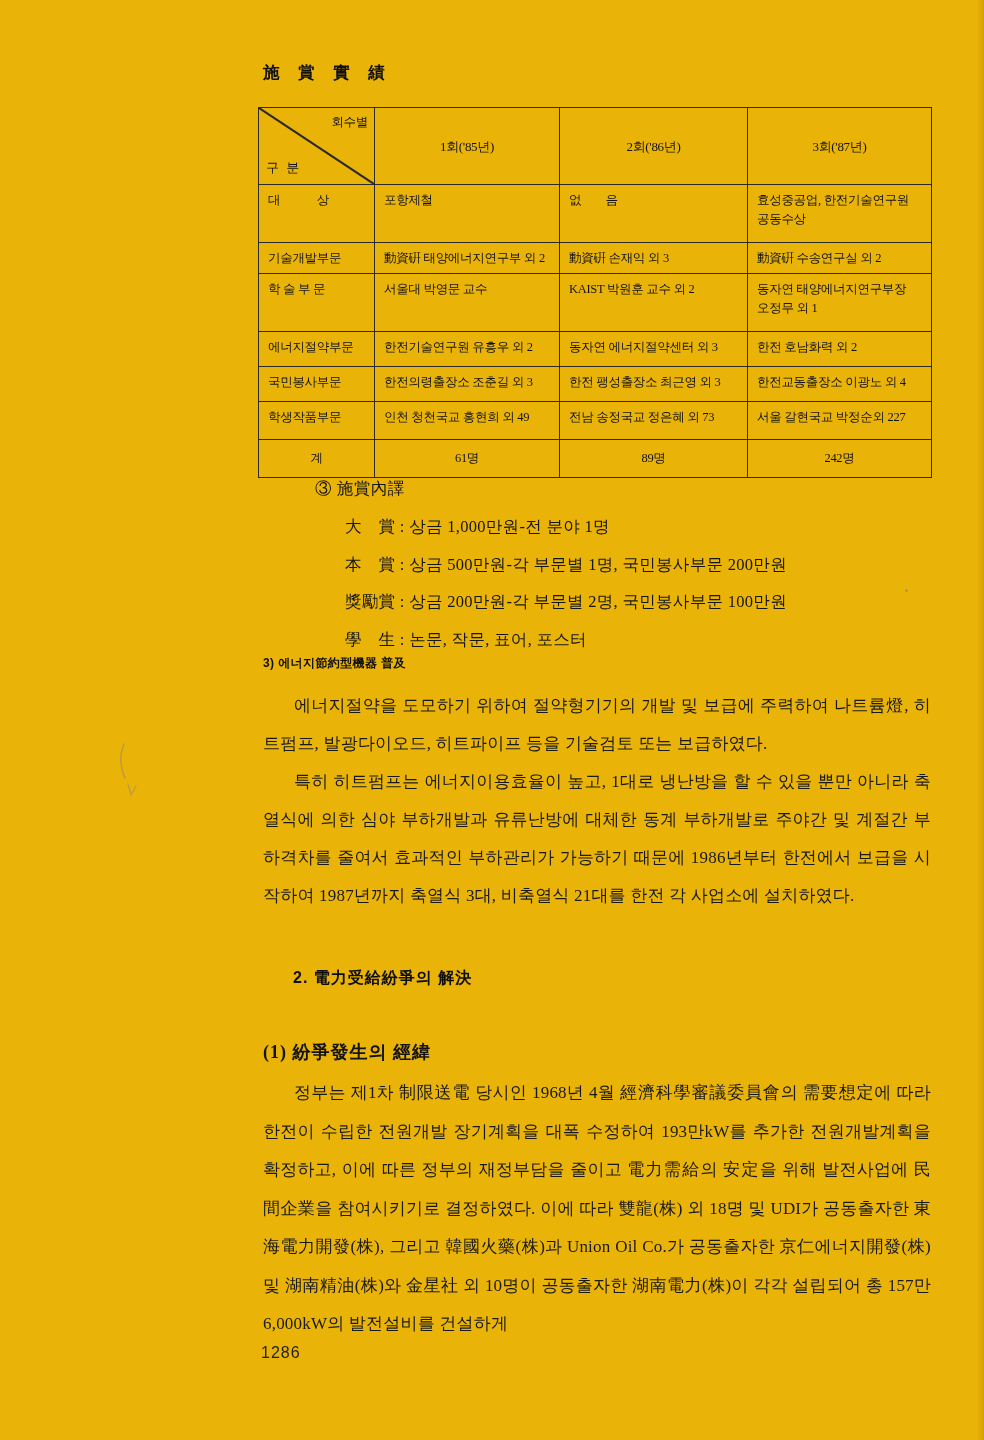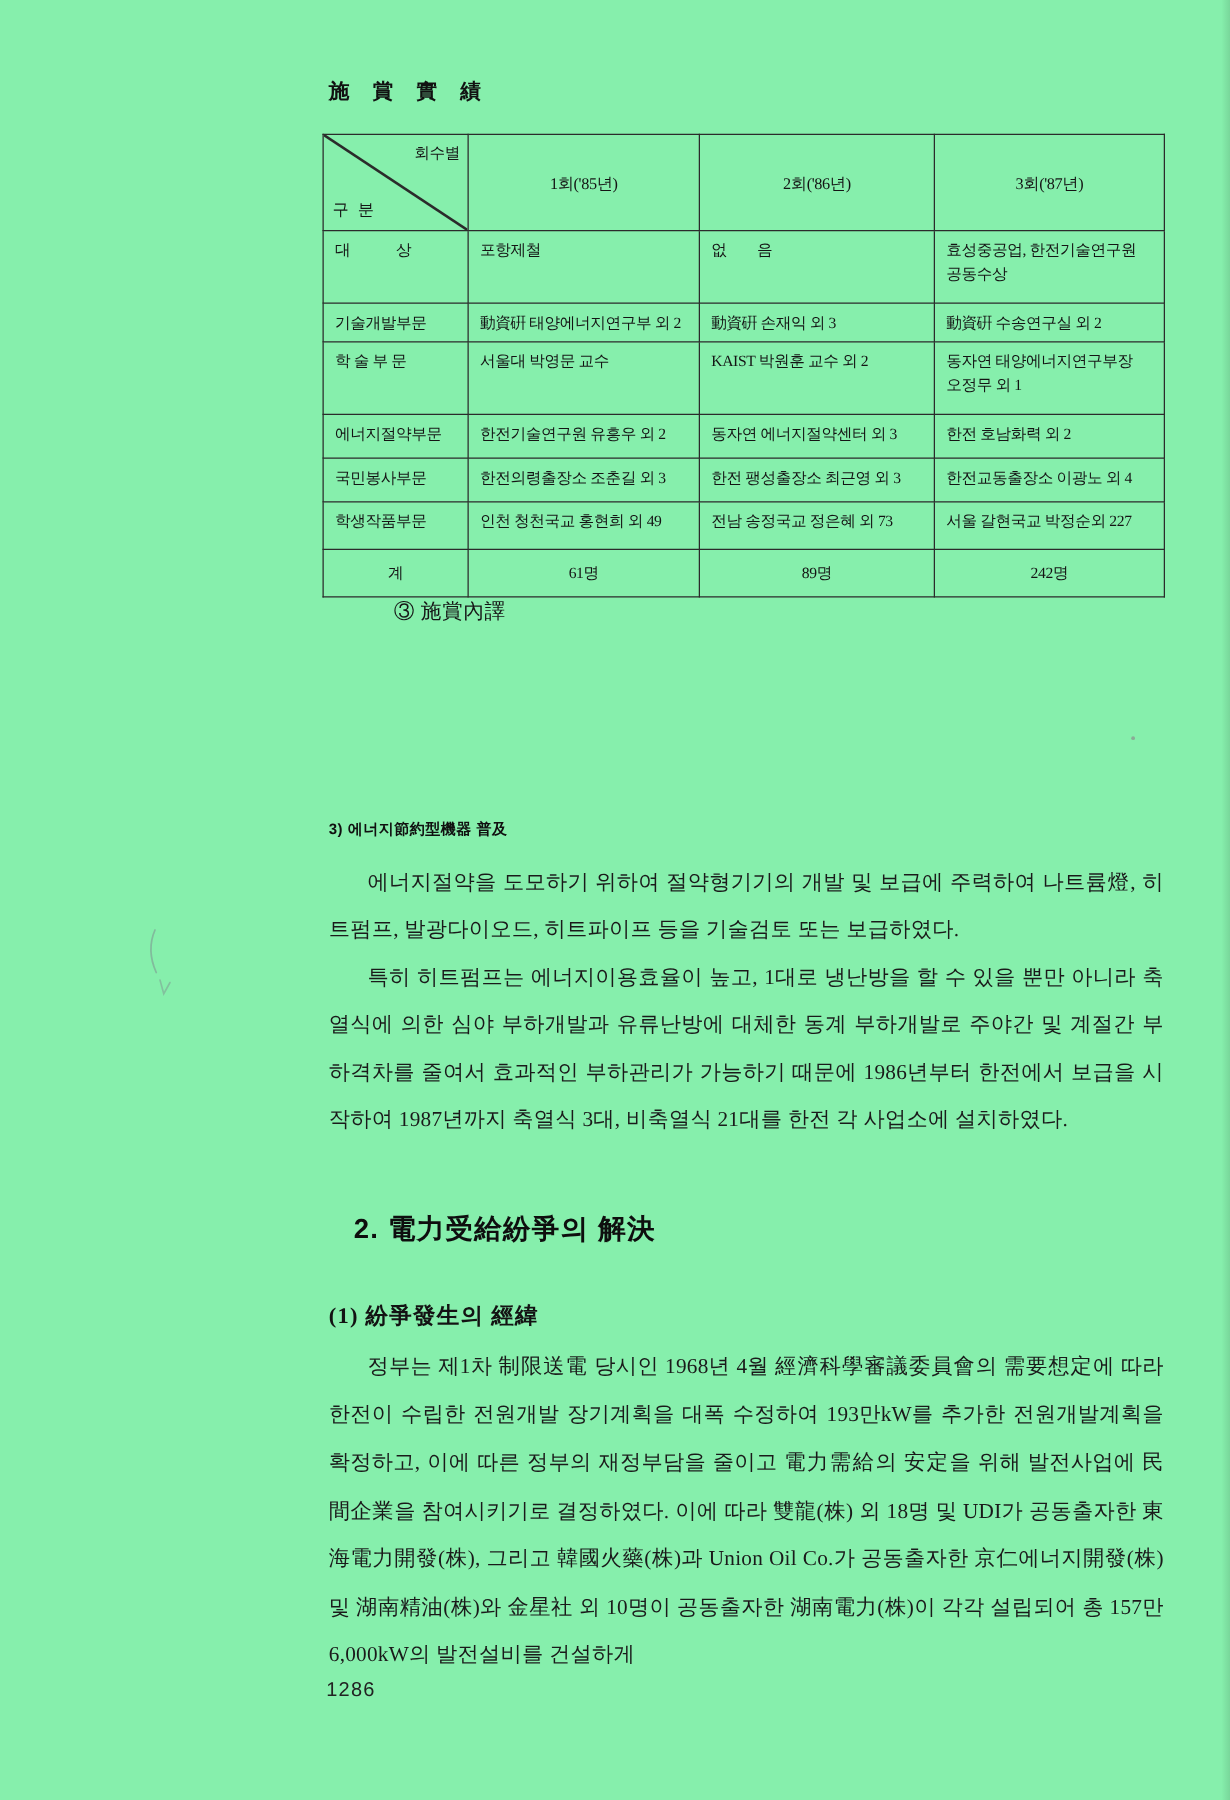--- a/index.html
+++ b/index.html
@@ -1,20 +1,20 @@
 <!DOCTYPE html>
 <html><head>
 <meta charset="utf-8">
 <style>
   * { margin:0; padding:0; box-sizing:border-box; }
   html,body { background:#e8e8e8; }
   .page {
     position:relative;
     width:984px; height:1440px;
-    background:#86efac;
+    background:#eab308;
     font-family:"Liberation Serif","DejaVu Serif",serif;
     color:#161616;
     overflow:hidden;
   }
   .page-edge {
     position:absolute; right:0; top:0; width:7px; height:100%;
     background:linear-gradient(to right, rgba(0,0,0,0), rgba(0,0,0,0.10));
   }
 
   
@@ -68,23 +68,23 @@
   .para {
     position:absolute; left:263px; width:668px;
     font-size:17px; line-height:38px;
     text-align:justify; text-indent:31px;
     letter-spacing:0.2px; color:#1a1a1a;
   }
   .para1 { top:687px; }
   .para2 { top:763px; }
 
   .sec2-heading {
-    position:absolute; left:283px; top:968px;
-    font-family:"Liberation Sans","DejaVu Sans",sans-serif;
-    font-size:22px; font-weight:bold; letter-spacing:1px; color:#0e0e0e;
+    position:absolute; left:293px; top:968px;
+    font-family:"Liberation Sans","DejaVu Sans",sans-serif;
+    font-size:16px; font-weight:bold; letter-spacing:1px; color:#0e0e0e;
   }
   .sub-heading {
     position:absolute; left:263px; top:1040px;
     font-size:18px; font-weight:600; letter-spacing:1px; color:#131313;
   }
   .para3 { top:1074px; line-height:38.5px; }
 
   .page-number {
     position:absolute; left:261px; top:1344px;
     font-family:"Liberation Sans","DejaVu Sans",sans-serif;
@@ -167,20 +167,26 @@
       <td>계</td>
       <td>61명</td>
       <td>89명</td>
       <td>242명</td>
     </tr>
   </tbody>
     </table>
 
   <div class="breakdown">
     <div class="breakdown-heading">③ 施賞內譯</div>
+    <div class="breakdown-lines">
+      <div>大　賞 : 상금 1,000만원-전 분야 1명</div>
+      <div>本　賞 : 상금 500만원-각 부문별 1명, 국민봉사부문 200만원</div>
+      <div>獎勵賞 : 상금 200만원-각 부문별 2명, 국민봉사부문 100만원</div>
+      <div>學　生 : 논문, 작문, 표어, 포스터</div>
+    </div>
   </div>
 
   <div class="sec3-heading">3) 에너지節約型機器 普及</div>
   <p class="para para1">에너지절약을 도모하기 위하여 절약형기기의 개발 및 보급에 주력하여 나트륨燈, 히트펌프, 발광다이오드, 히트파이프 등을 기술검토 또는 보급하였다.</p>
   <p class="para para2">특히 히트펌프는 에너지이용효율이 높고, 1대로 냉난방을 할 수 있을 뿐만 아니라 축열식에 의한 심야 부하개발과 유류난방에 대체한 동계 부하개발로 주야간 및 계절간 부하격차를 줄여서 효과적인 부하관리가 가능하기 때문에 1986년부터 한전에서 보급을 시작하여 1987년까지 축열식 3대, 비축열식 21대를 한전 각 사업소에 설치하였다.</p>
 
   <div class="sec2-heading">2. 電力受給紛爭의 解決</div>
   <div class="sub-heading">(1) 紛爭發生의 經緯</div>
   <p class="para para3">정부는 제1차 制限送電 당시인 1968년 4월 經濟科學審議委員會의 需要想定에 따라 한전이 수립한 전원개발 장기계획을 대폭 수정하여 193만kW를 추가한 전원개발계획을 확정하고, 이에 따른 정부의 재정부담을 줄이고 電力需給의 安定을 위해 발전사업에 民間企業을 참여시키기로 결정하였다. 이에 따라 雙龍(株) 외 18명 및 UDI가 공동출자한 東海電力開發(株), 그리고 韓國火藥(株)과 Union Oil Co.가 공동출자한 京仁에너지開發(株) 및 湖南精油(株)와 金星社 외 10명이 공동출자한 湖南電力(株)이 각각 설립되어 총 157만6,000kW의 발전설비를 건설하게</p>
 

